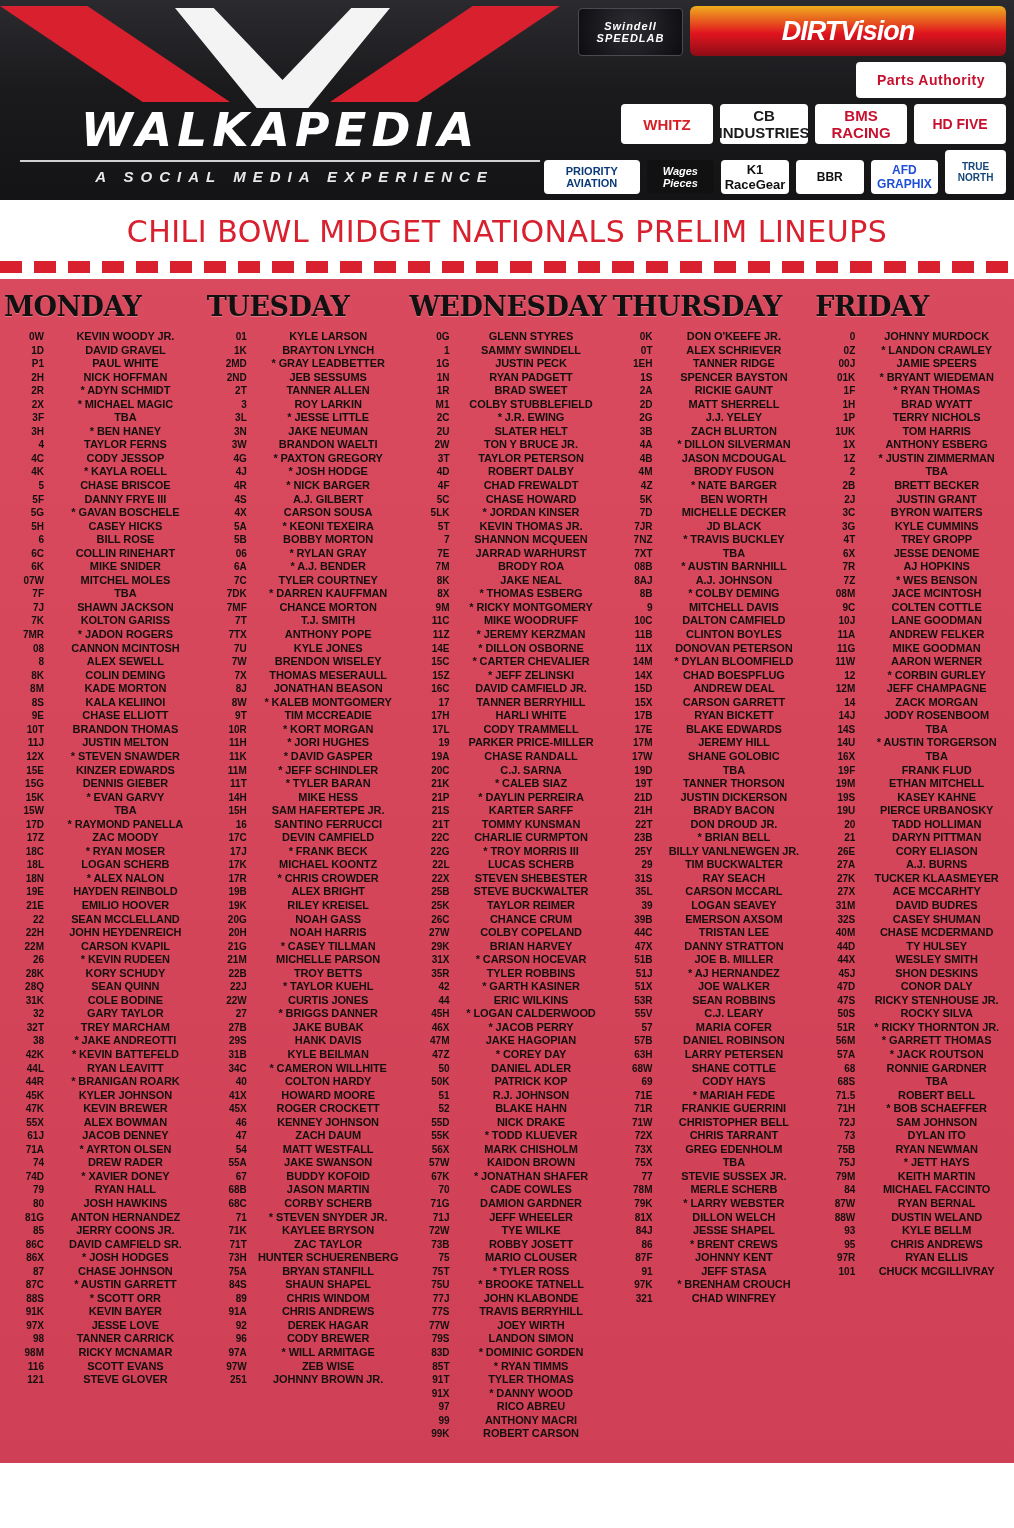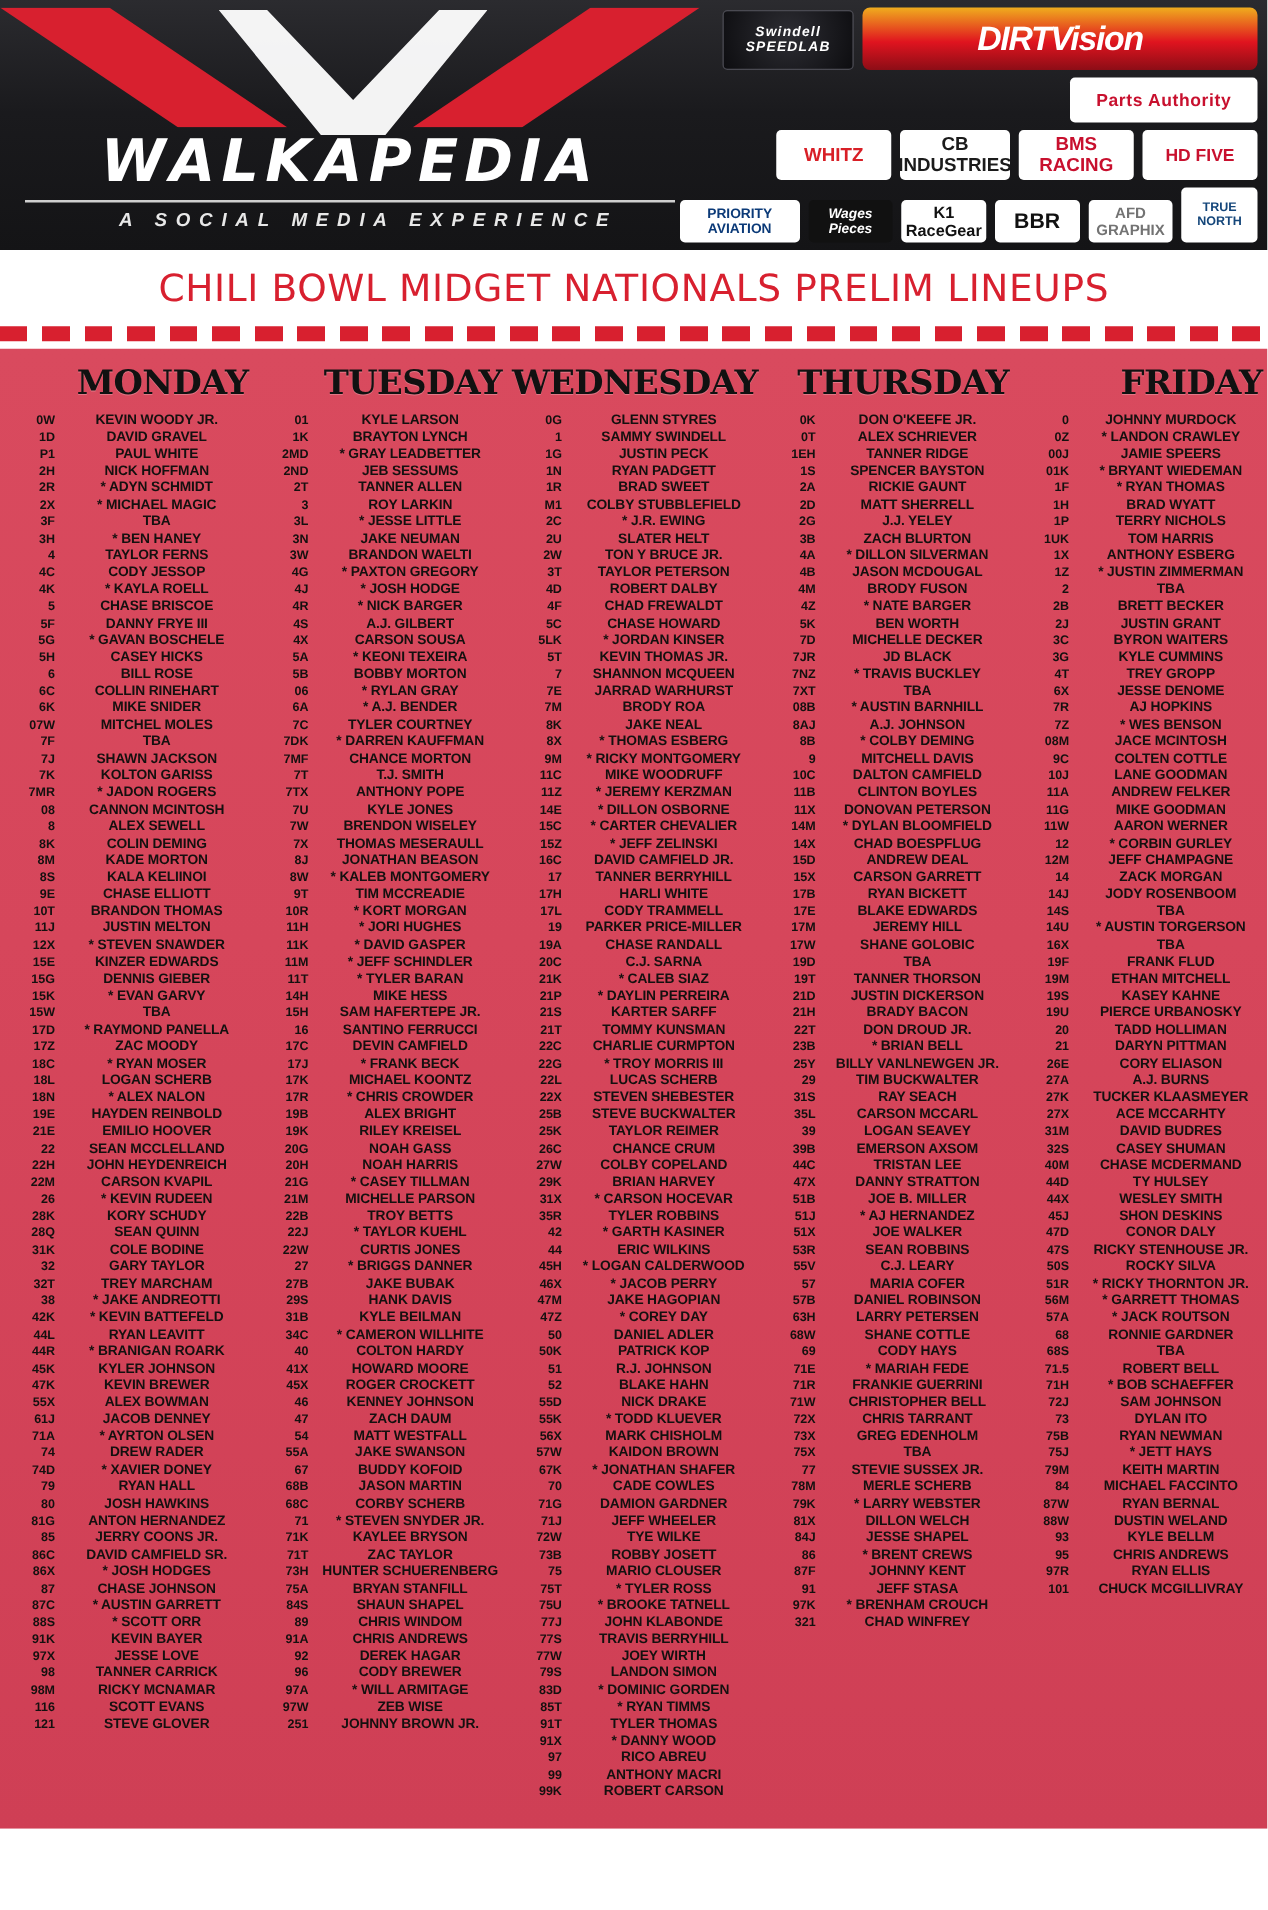--- a/index.html
+++ b/index.html
@@ -70,22 +70,22 @@
   .l-swindell{width:105px;height:48px;background:radial-gradient(circle at 50% 40%,#2d2d33,#0d0d10);border:1px solid #4a4a52;font-size:11px;letter-spacing:1px;font-style:italic;}
   .l-dirtvision{width:316px;height:50px;background:linear-gradient(180deg,#f0ad1e 0%,#e0141f 55%,#8c0d16 100%);font-size:27px;font-style:italic;letter-spacing:-1px;border-radius:6px;}
   .l-parts{width:150px;height:36px;background:#ffffff;color:#c8102e;font-size:14px;letter-spacing:.5px;}
   .l-whitz{width:92px;height:40px;background:#ffffff;color:#d81f26;font-size:15px;}
   .l-cb{width:88px;height:40px;background:#ffffff;color:#1b1b1b;font-size:15px;}
   .l-bms{width:92px;height:40px;background:#ffffff;color:#c8102e;font-size:15px;}
   .l-hdfive{width:92px;height:40px;background:#ffffff;color:#c8102e;font-size:14px;}
   .l-priority{width:110px;height:34px;background:#ffffff;color:#0b3a78;font-size:11px;}
   .l-wages{width:78px;height:34px;background:#111;color:#fff;font-size:11px;font-style:italic;}
   .l-k1{width:78px;height:34px;background:#ffffff;color:#111;font-size:13px;}
-  .l-bbr{width:78px;height:34px;background:#ffffff;color:#111;font-size:17px;}
-  .l-afd{width:78px;height:34px;background:#ffffff;color:#737373;font-size:12px;}
+  .l-bbr{width:78px;height:34px;background:#ffffff;color:#111;font-size:12px;}
+  .l-afd{width:78px;height:34px;background:#ffffff;color:#1d4ed8;font-size:12px;}
   .l-truenorth{width:70px;height:44px;background:#ffffff;color:#14467a;font-size:10px;line-height:11px;}
 
   
   .titlebar{
     background:#ffffff;
     padding:14px 0 6px 0;
     text-align:center;
   }
   .titlebar h1{
     margin:0;
@@ -108,21 +108,21 @@
   .cols{
     display:flex;
     width:1014px;
   }
   .col{
     width:203px;
     box-sizing:border-box;
     padding:0 4px;
   }
   .day{
-    text-align:right;
+    text-align:left;
     font-family:"DejaVu Serif", serif;
     font-weight:bold;
     font-size:27px;
     color:#111;
     letter-spacing:-.5px;
     margin:0 0 8px 0;
     text-shadow:0 1px 0 rgba(255,255,255,.25);
   }
   .entries{display:block;}
   .entry{

